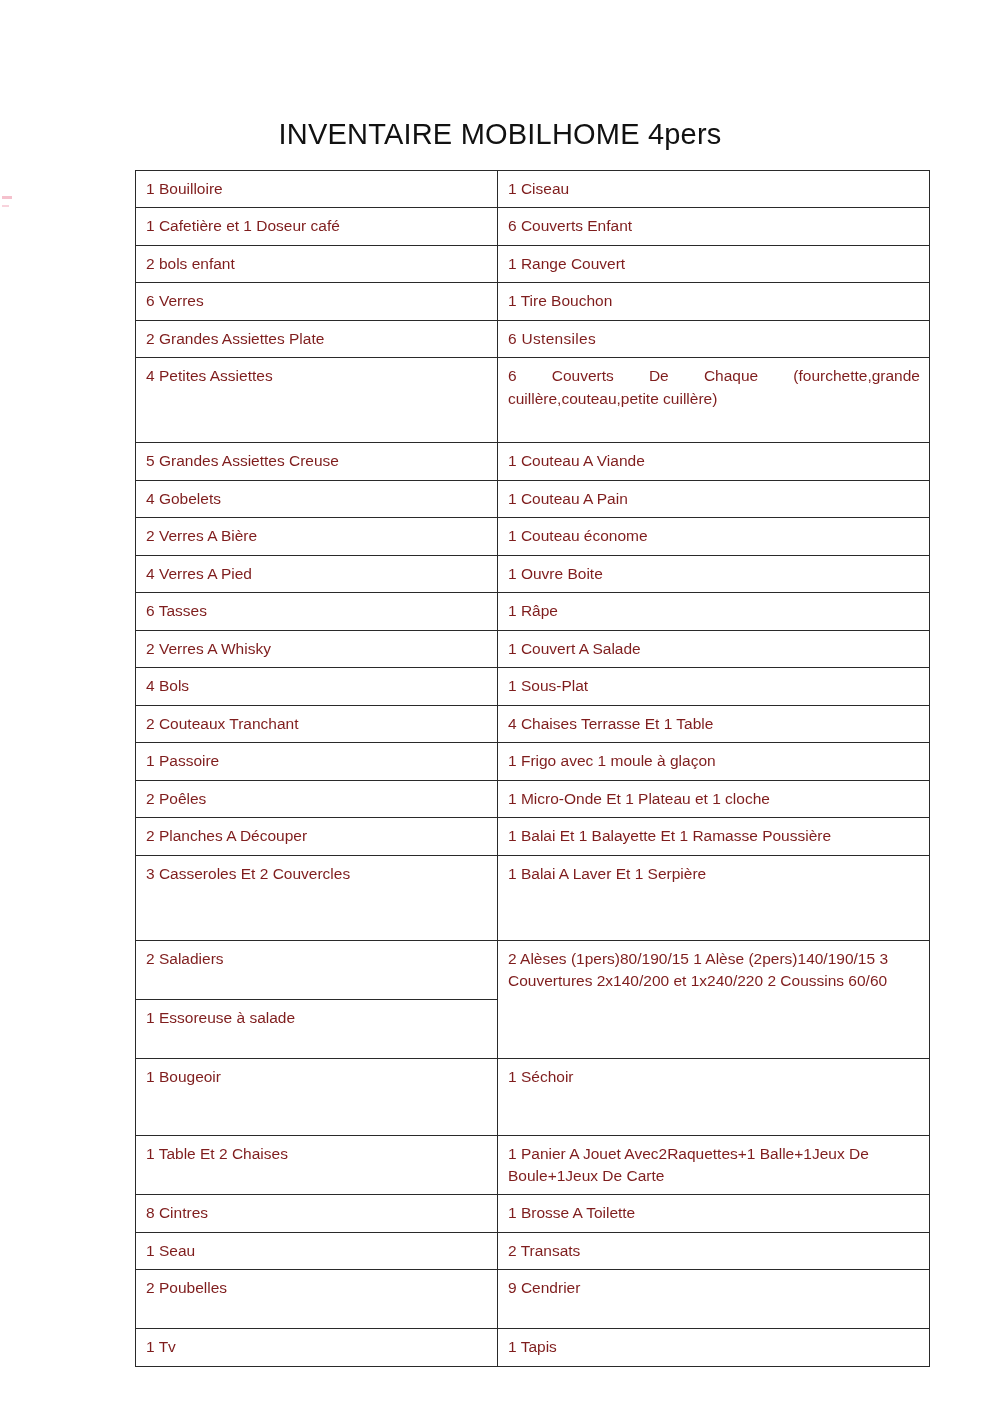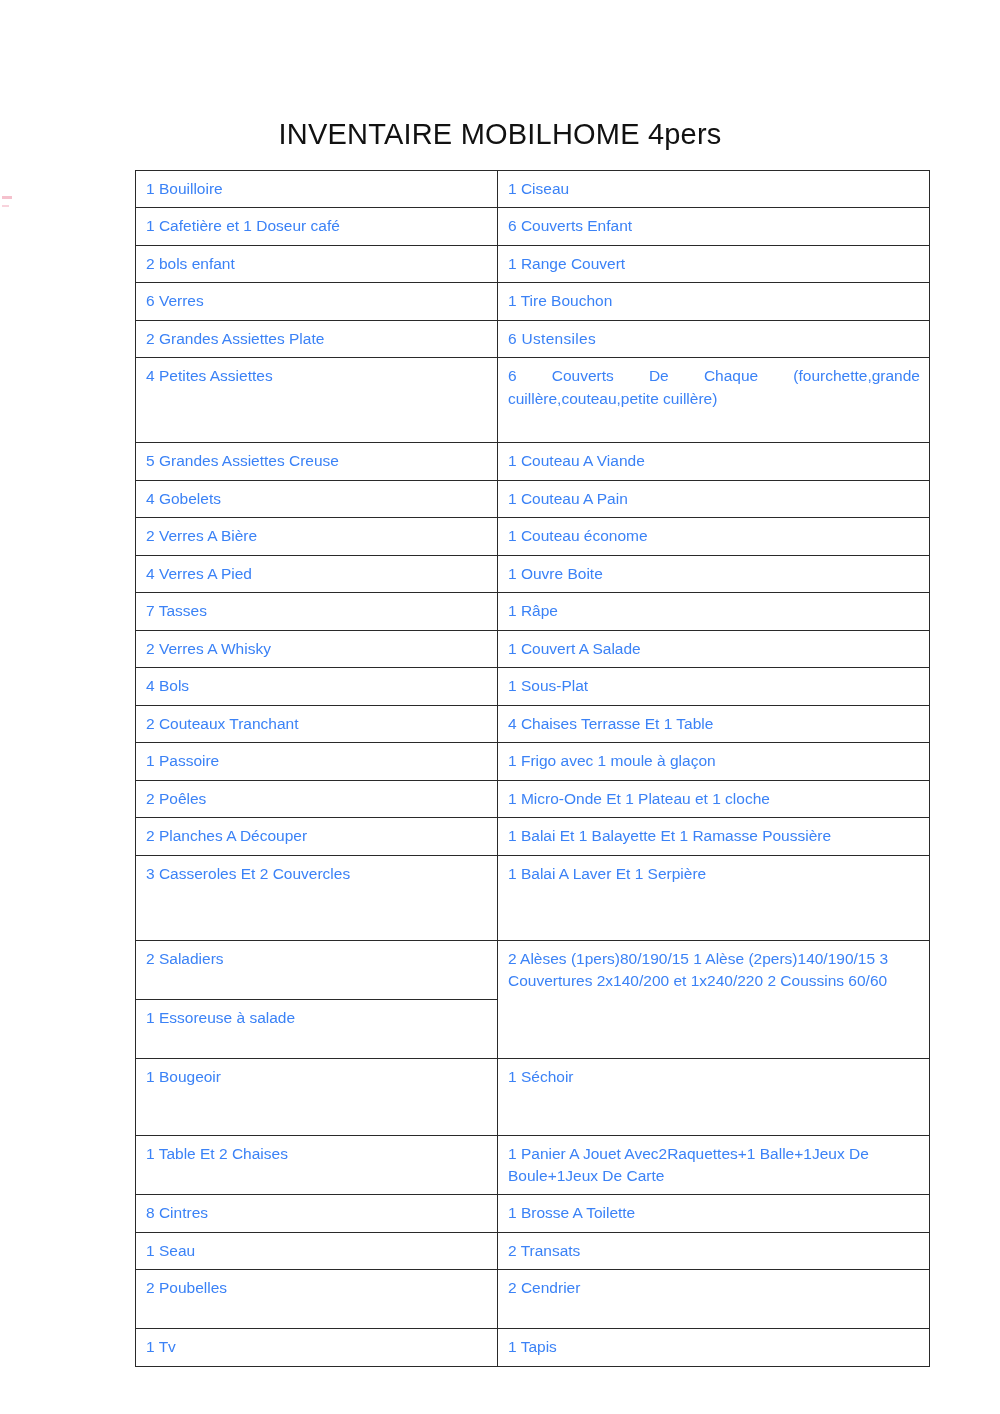--- a/index.html
+++ b/index.html
@@ -61,21 +61,21 @@
     width: 754px;
     border-collapse: collapse;
     table-layout: fixed;
   }
   .inventory-table td {
     border: 1px solid #2a2a2a;
     padding: 7px 9px 7px 10px;
     vertical-align: top;
     font-size: 15.5px;
     line-height: 1.45;
-    color: #3b82f6;
+    color: #7f1d1d;
   }
   .inventory-table td.col-left { width: 342px; }
   .inventory-table td.col-right { width: 412px; }
 
   
   .sm { font-size: 13px; }
   .justify { text-align: justify; text-align-last: left; }
   .tall-a td { height: 44px; }
   .tall-b td { height: 62px; }
   .tall-c td { height: 70px; }
@@ -128,21 +128,21 @@
       </tr>
       <tr>
         <td class="col-left">2 Verres A Bière</td>
         <td class="col-right sm">1 Couteau économe</td>
       </tr>
       <tr>
         <td class="col-left">4 Verres A Pied</td>
         <td class="col-right">1 Ouvre Boite</td>
       </tr>
       <tr>
-        <td class="col-left">7 Tasses</td>
+        <td class="col-left">6 Tasses</td>
         <td class="col-right">1 Râpe</td>
       </tr>
       <tr>
         <td class="col-left">2 Verres A Whisky</td>
         <td class="col-right">1 Couvert A Salade</td>
       </tr>
       <tr>
         <td class="col-left">4 Bols</td>
         <td class="col-right">1 Sous-Plat</td>
       </tr>
@@ -189,21 +189,21 @@
       <tr>
         <td class="col-left">8 Cintres</td>
         <td class="col-right">1 Brosse A Toilette</td>
       </tr>
       <tr>
         <td class="col-left sm">1 Seau</td>
         <td class="col-right">2 Transats</td>
       </tr>
       <tr class="tall-a">
         <td class="col-left sm">2 Poubelles</td>
-        <td class="col-right">2 Cendrier</td>
+        <td class="col-right">9 Cendrier</td>
       </tr>
       <tr>
         <td class="col-left sm">1 Tv</td>
         <td class="col-right">1 Tapis</td>
       </tr>
     </tbody>
   </table>
 
 </div>
 

